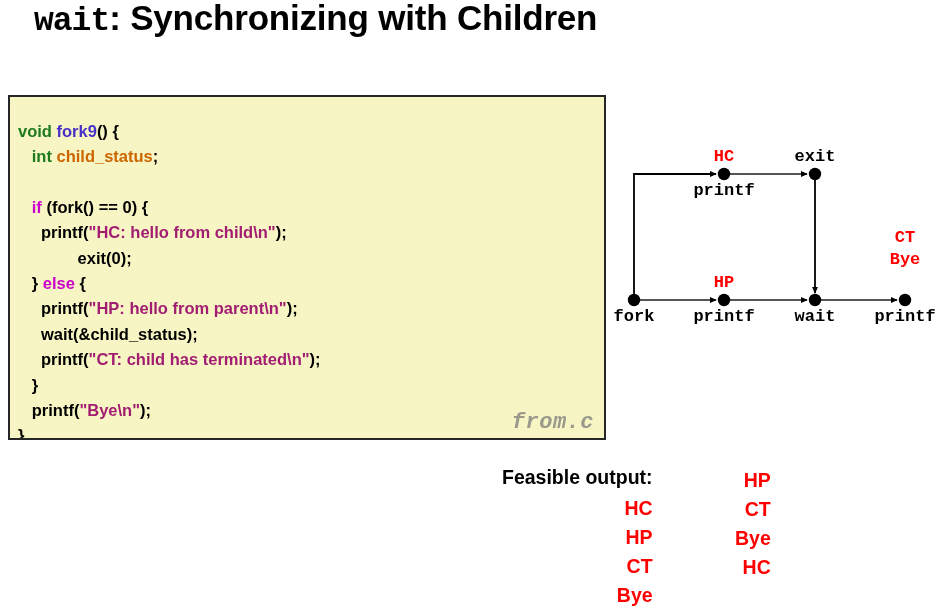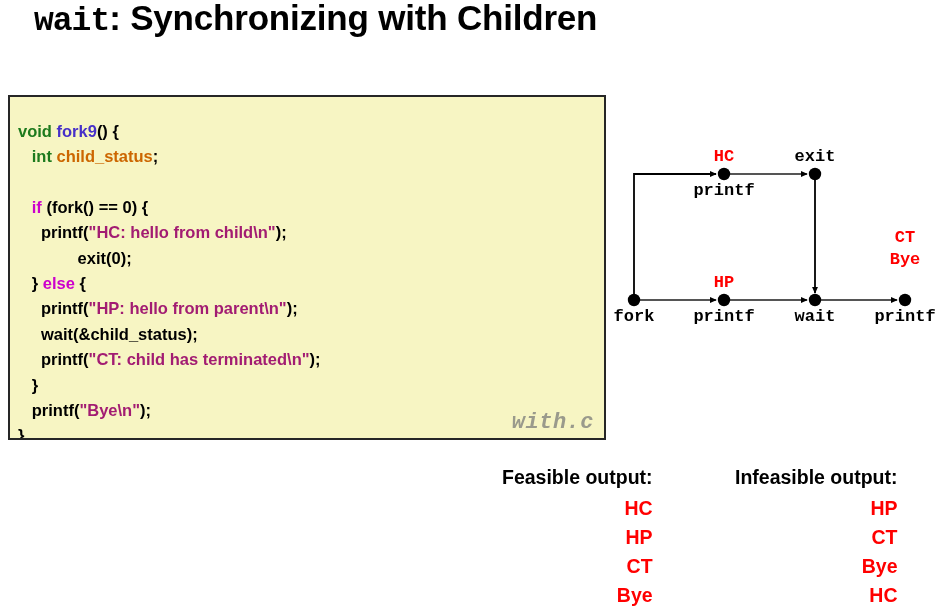--- a/index.html
+++ b/index.html
@@ -125,21 +125,21 @@
 <span><span class="k-plain">   </span><span class="k-ctrl">if</span><span class="k-plain"> (fork() == 0) {</span></span>
 <span><span class="k-plain">     printf(</span><span class="k-str">"HC: hello from child\n"</span><span class="k-plain">);</span></span>
 <span><span class="k-plain">             exit(0);</span></span>
 <span><span class="k-plain">   } </span><span class="k-ctrl">else</span><span class="k-plain"> {</span></span>
 <span><span class="k-plain">     printf(</span><span class="k-str">"HP: hello from parent\n"</span><span class="k-plain">);</span></span>
 <span><span class="k-plain">     wait(&amp;child_status);</span></span>
 <span><span class="k-plain">     printf(</span><span class="k-str">"CT: child has terminated\n"</span><span class="k-plain">);</span></span>
 <span><span class="k-plain">   }</span></span>
 <span><span class="k-plain">   printf(</span><span class="k-str">"Bye\n"</span><span class="k-plain">);</span></span>
 <span><span class="k-plain">}</span></span></pre>
-  <div id="code-file-label">with.c</div>
+  <div id="code-file-label">from.c</div>
 </div>
 
 <div id="process-graph">
   <svg width="325" height="200" viewBox="0 0 325 200" xmlns="http://www.w3.org/2000/svg">
     <defs>
       <marker id="ah" markerWidth="7" markerHeight="7" refX="6.2" refY="3" orient="auto" markerUnits="userSpaceOnUse">
         <path d="M0,0 L7,3 L0,6 z" fill="#000000"></path>
       </marker>
     </defs>
     <g id="graph-edges">
@@ -183,20 +183,19 @@
   <div class="out-heading">Feasible output:</div>
   <div>
       <div class="out-line">HC</div>
       <div class="out-line">HP</div>
       <div class="out-line">CT</div>
       <div class="out-line">Bye</div>
     </div>
 </div>
 
 <div class="out-col" id="infeasible-col">
-  <div class="out-heading">Infeasible output:</div>
   <div>
       <div class="out-line">HP</div>
       <div class="out-line">CT</div>
       <div class="out-line">Bye</div>
       <div class="out-line">HC</div>
     </div>
 </div>
 
 </body></html>

